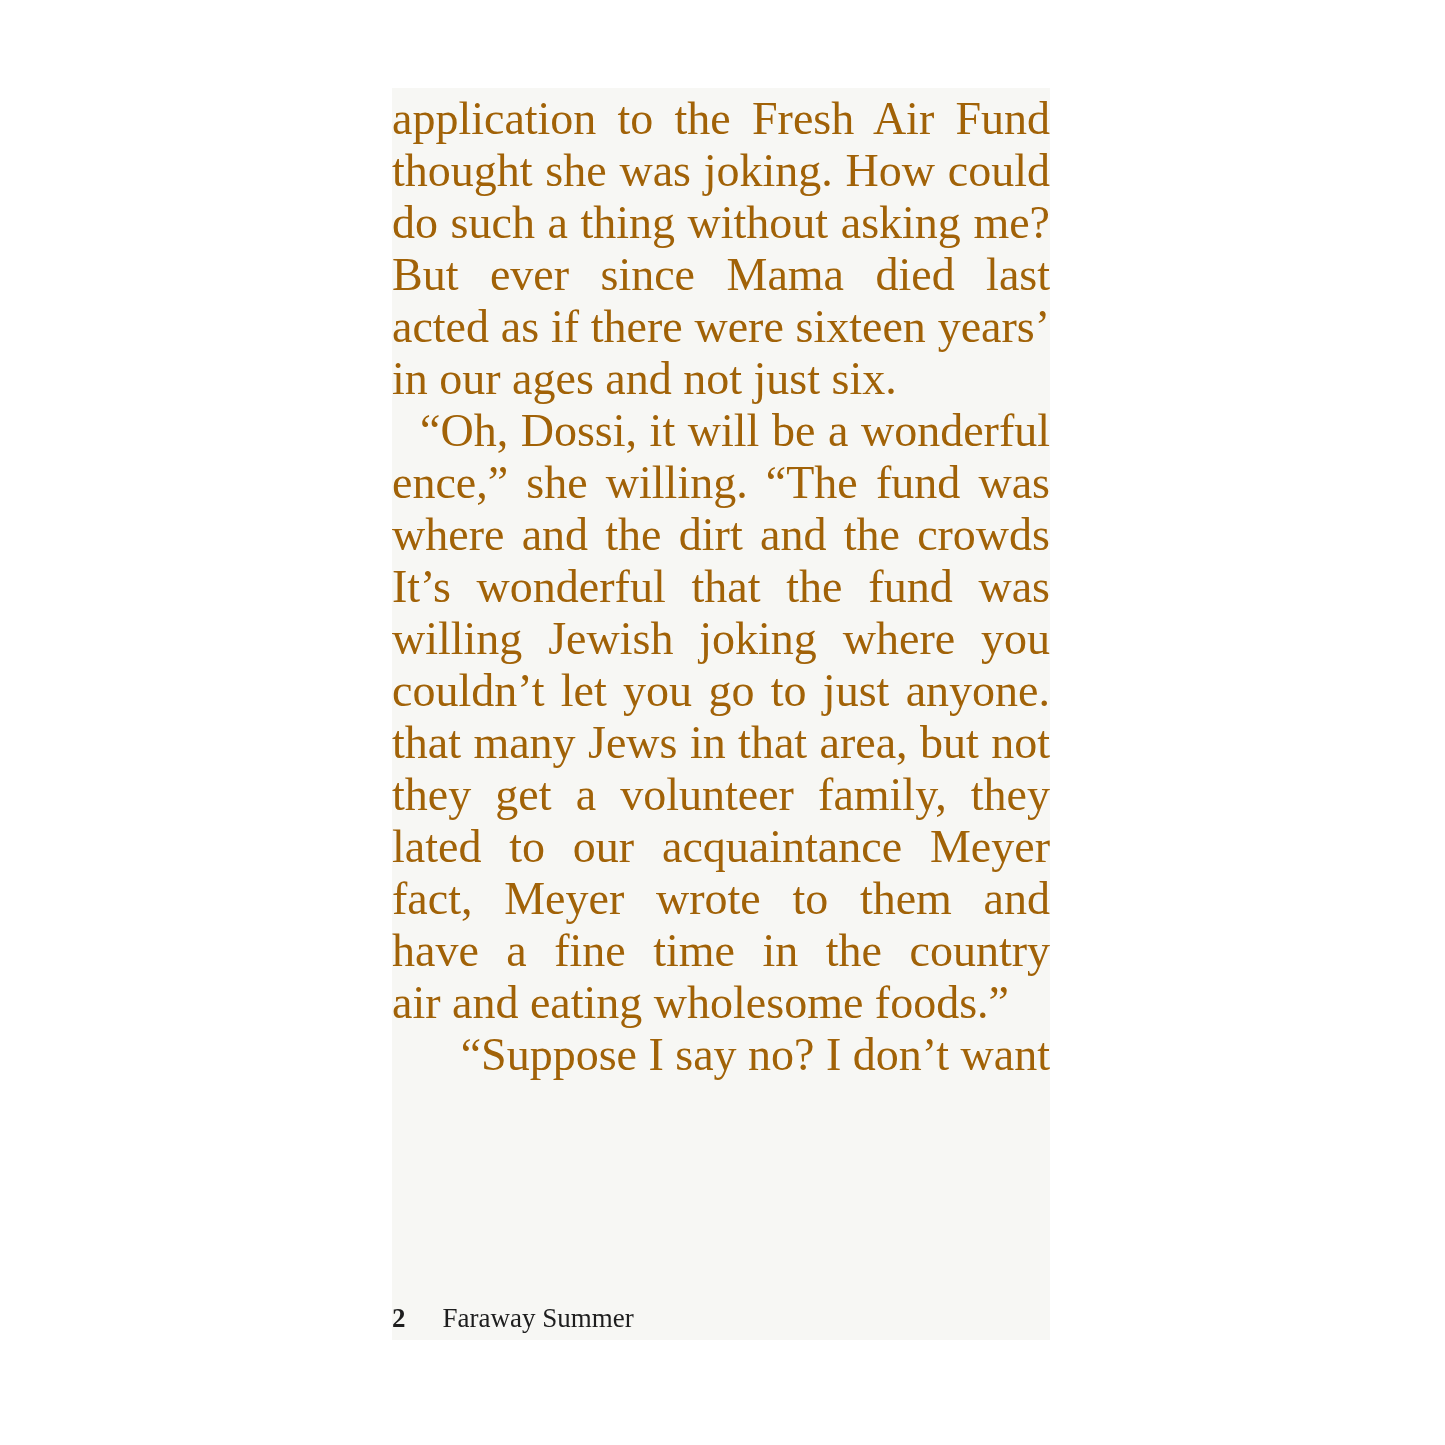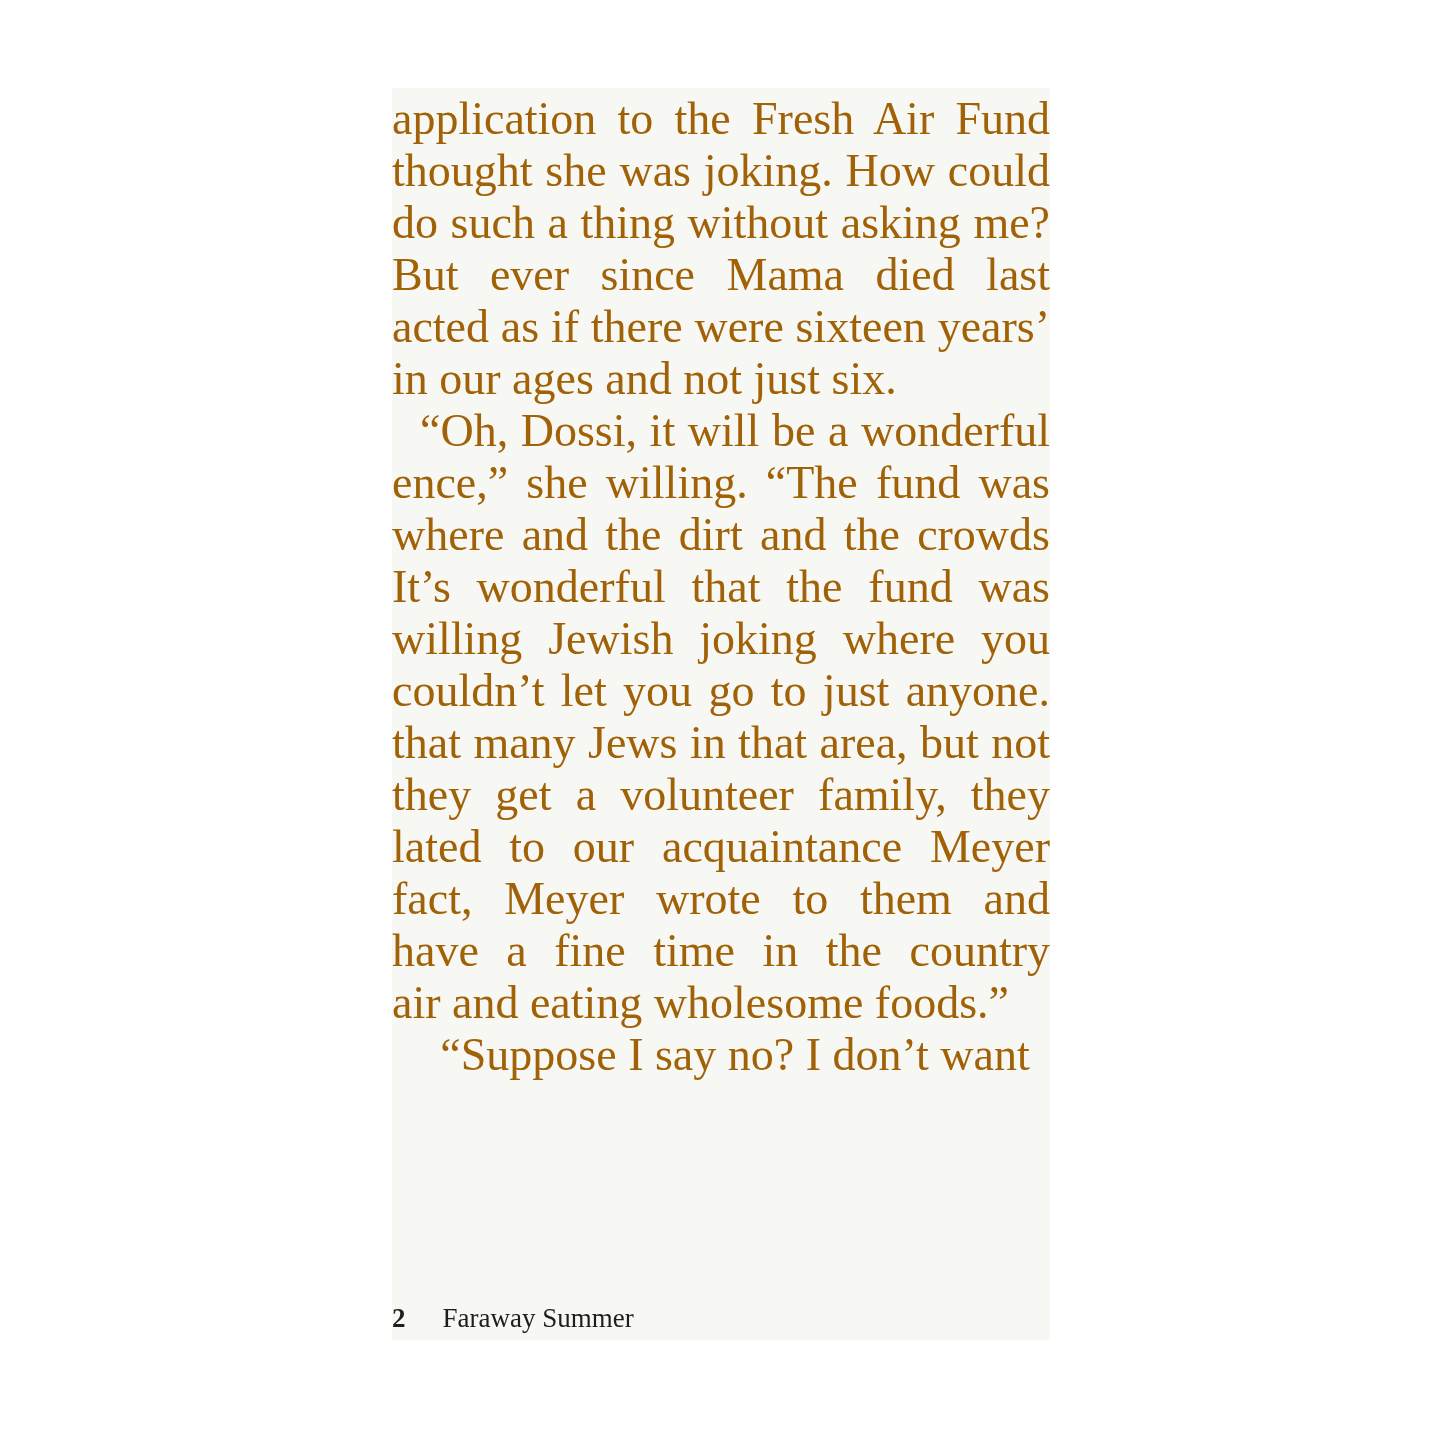--- a/index.html
+++ b/index.html
@@ -34,21 +34,21 @@
     font-size: 46px;
     color: #a16207;
     white-space: normal;
     overflow: hidden;
   }
   .text-line.justify {
     text-align: justify;
     text-align-last: justify;
   }
   .text-line.par-end {
-    text-align: center;
+    text-align: right;
     text-align-last: left;
   }
   .text-line.indent {
     text-indent: 28px;
   }
   .page-footer {
     position: absolute;
     left: 392px;
     top: 1301px;
     width: 658px;

